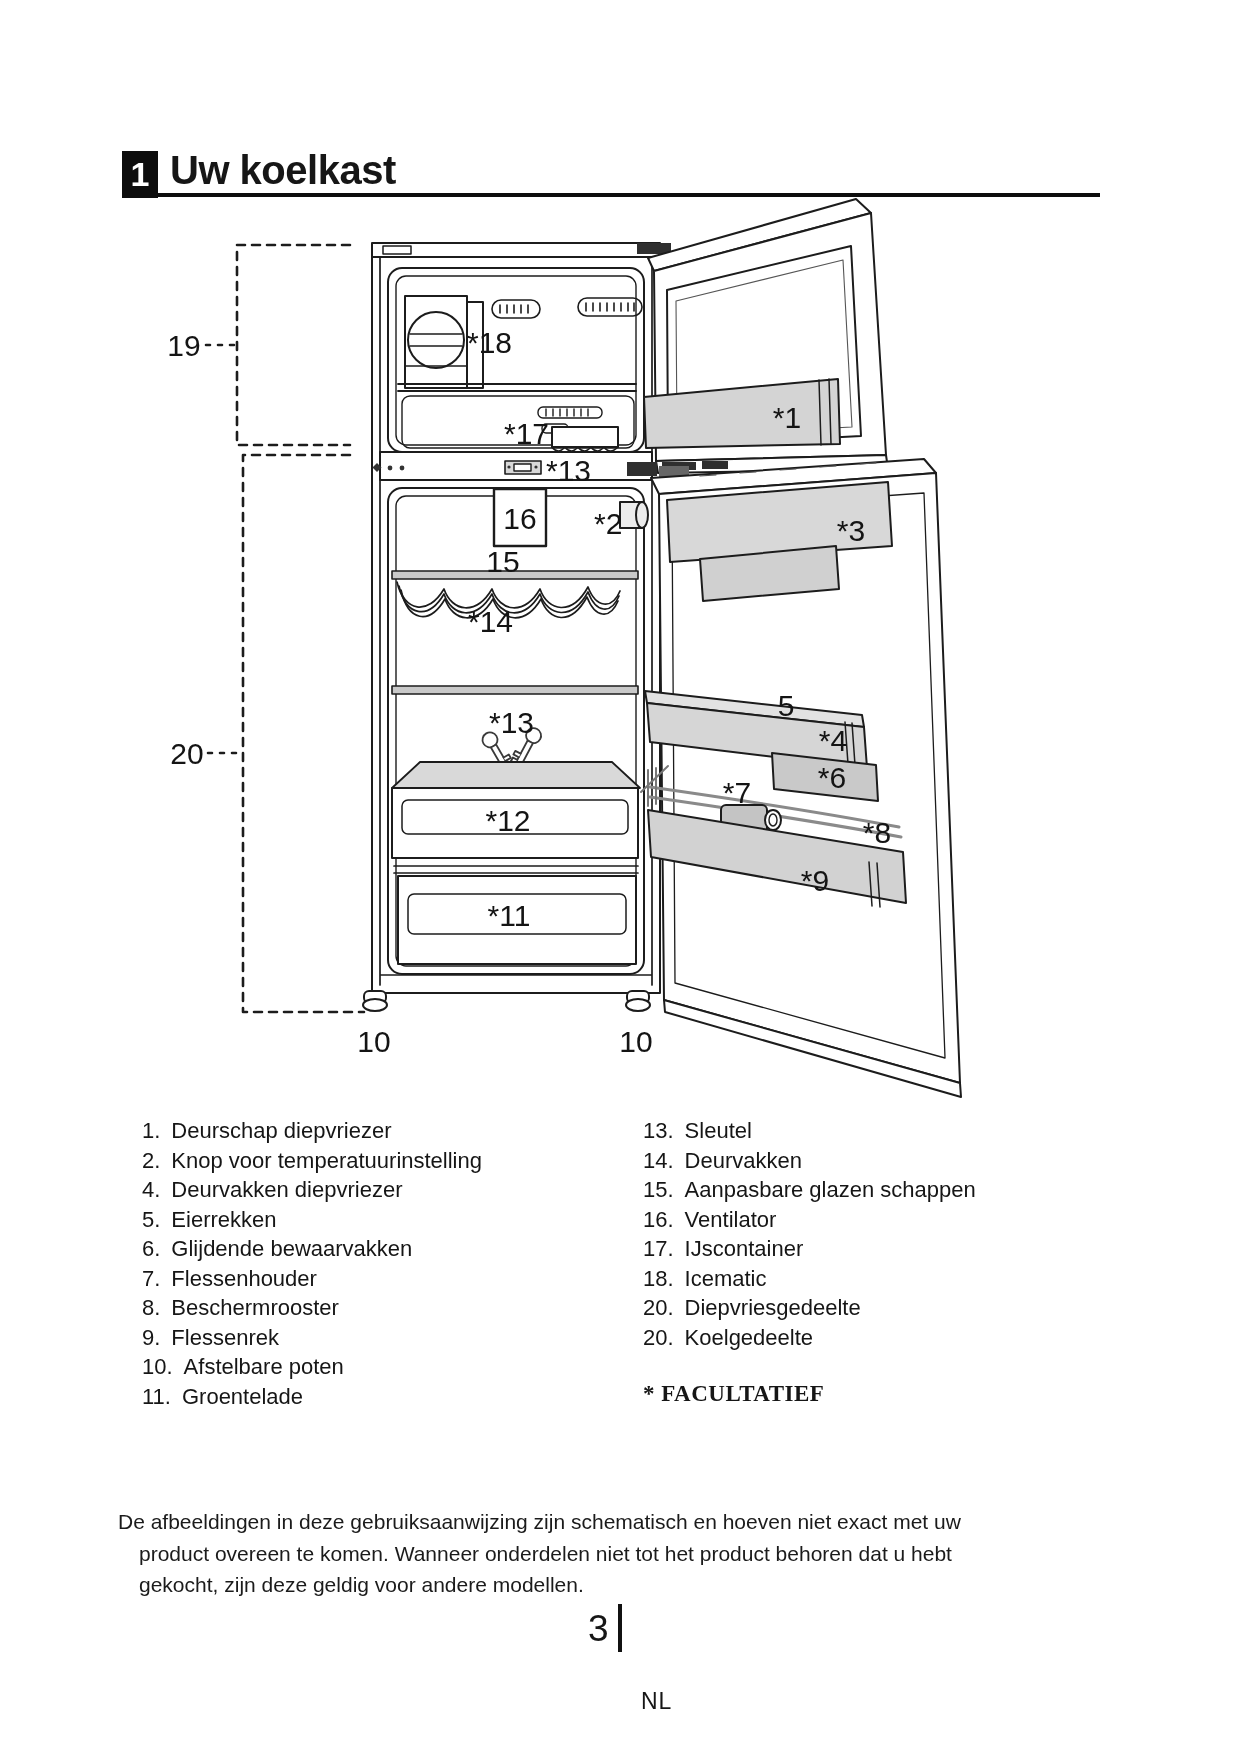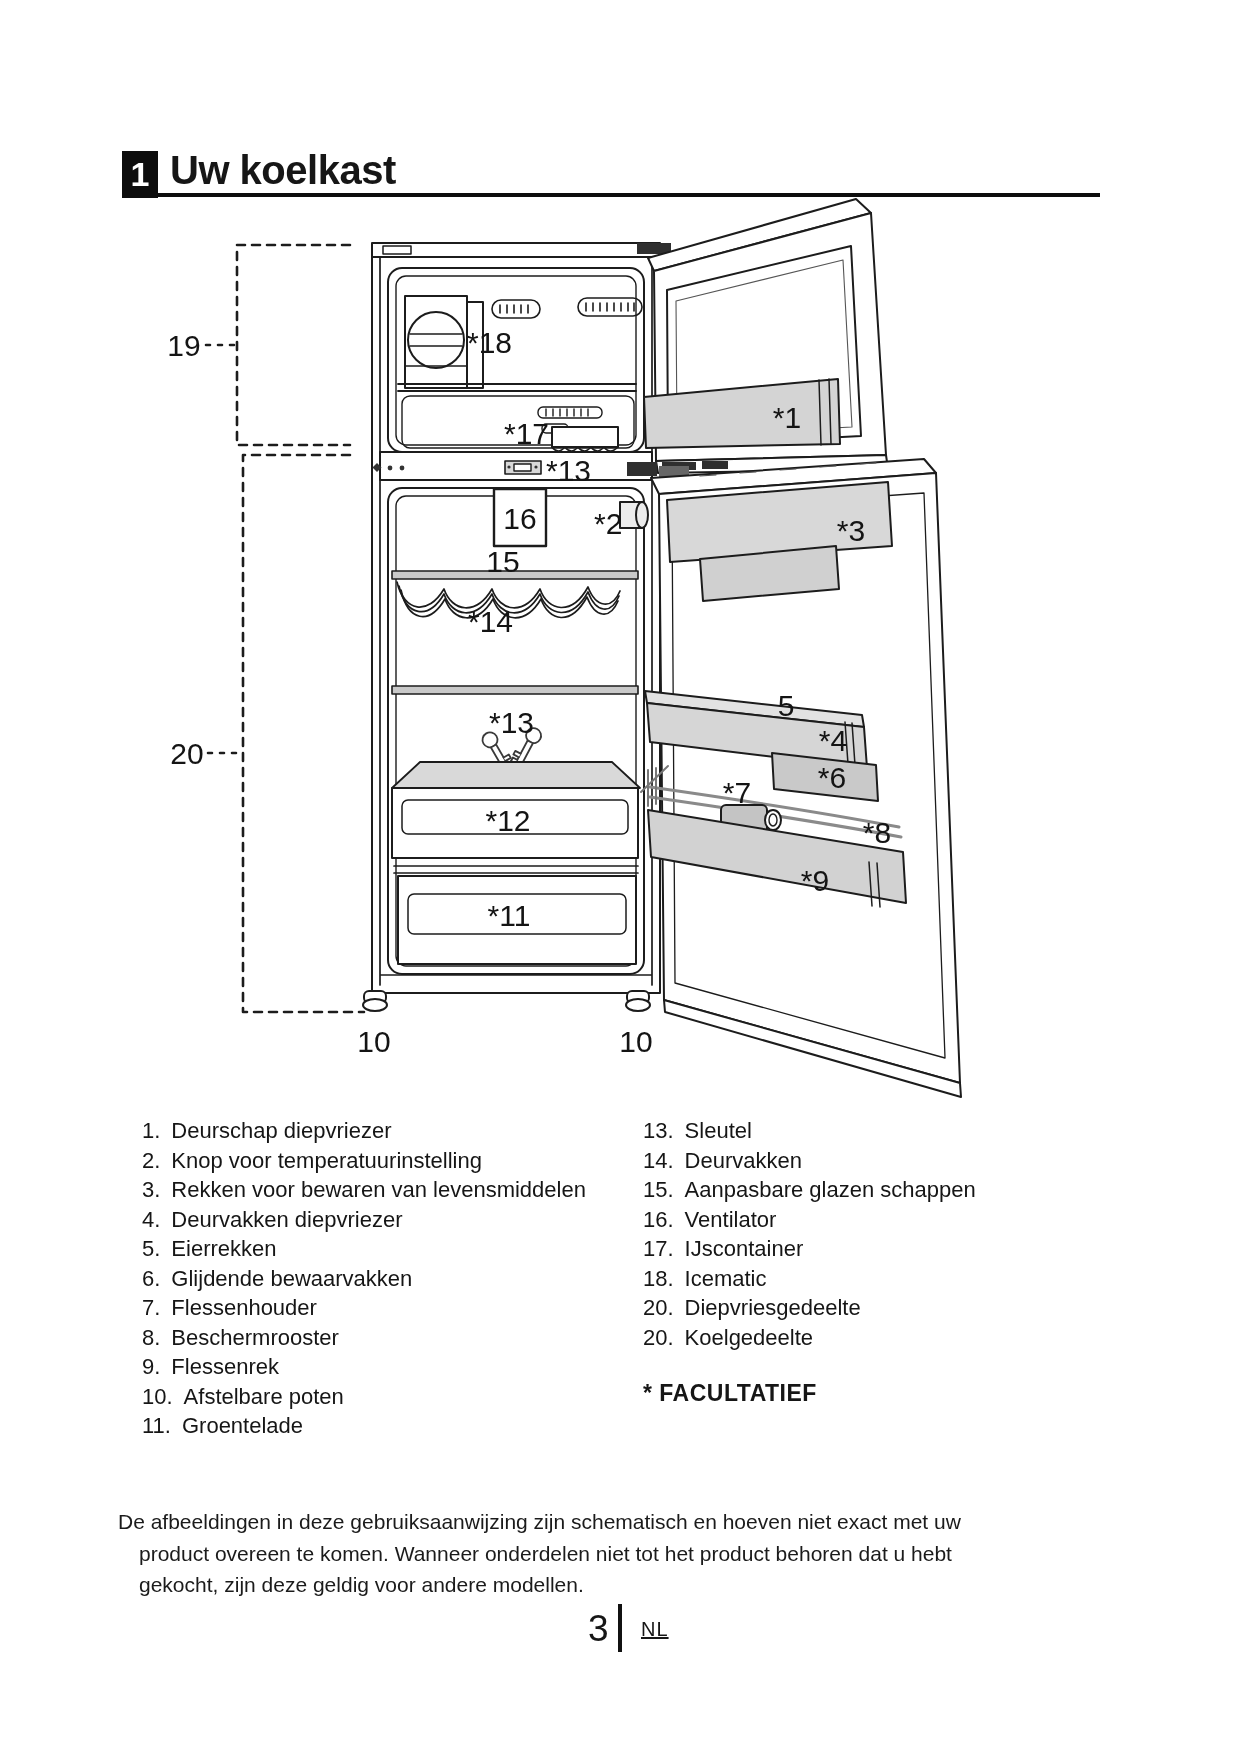--- a/index.html
+++ b/index.html
@@ -20,28 +20,28 @@
   }
   .hdr-rule{left:123px;top:193px;width:977px;height:4px;background:#0d0d0d;}
   
   #diagram{left:120px;top:192px;width:860px;height:908px;}
   svg text{font-family:"Liberation Sans",sans-serif;font-size:30px;fill:#141414;}
   
   .col{font-size:22px;line-height:29.5px;white-space:nowrap;}
   .col-left{left:142px;top:1116px;}
   .col-right{left:643px;top:1116px;}
   .num{display:inline-block;margin-right:11px;}
-  .fac{font-size:23px;font-weight:bold;margin-top:27px;letter-spacing:0.5px;}
+  .fac{font-size:23px;font-weight:bold;margin-top:27px;letter-spacing:0.5px;font-family:Liberation Serif, serif;}
   
   .note{left:118px;top:1506px;width:980px;font-size:21px;line-height:31.5px;color:#1b1b1b;}
   .note .cont{padding-left:21px;}
   
   .pg-num{left:588px;top:1608px;font-size:37px;}
   .pg-bar{left:618px;top:1604px;width:4px;height:48px;background:#111;}
-  .pg-lang{left:641px;top:1618px;font-size:20px;letter-spacing:1px;text-decoration:underline;}
+  .pg-lang{left:641px;top:1688px;font-size:23px;letter-spacing:1px;}
 </style>
 </head>
 <body>
 
 <div class="abs hdr-box">
   <span>1</span>
 </div>
 <div class="abs hdr-title">Uw koelkast</div>
 <div class="abs hdr-rule"></div>
 
@@ -225,21 +225,20 @@
     <text x="832" y="788" text-anchor="middle">*6</text>
     <text x="737" y="803" text-anchor="middle">*7</text>
     <text x="877" y="843" text-anchor="middle">*8</text>
     <text x="815" y="891" text-anchor="middle">*9</text>
   </g>
 </svg>
 
 <div class="abs col col-left">
   <div class="row"><span class="num">1.</span><span>Deurschap diepvriezer</span></div>
   <div class="row"><span class="num">2.</span><span>Knop voor temperatuurinstelling</span></div>
-  <div class="row"><span class="num">3.</span><span>Rekken voor bewaren van levensmiddelen</span></div>
   <div class="row"><span class="num">4.</span><span>Deurvakken diepvriezer</span></div>
   <div class="row"><span class="num">5.</span><span>Eierrekken</span></div>
   <div class="row"><span class="num">6.</span><span>Glijdende bewaarvakken</span></div>
   <div class="row"><span class="num">7.</span><span>Flessenhouder</span></div>
   <div class="row"><span class="num">8.</span><span>Beschermrooster</span></div>
   <div class="row"><span class="num">9.</span><span>Flessenrek</span></div>
   <div class="row"><span class="num">10.</span><span>Afstelbare poten</span></div>
   <div class="row"><span class="num">11.</span><span>Groentelade</span></div>
 </div>
 

